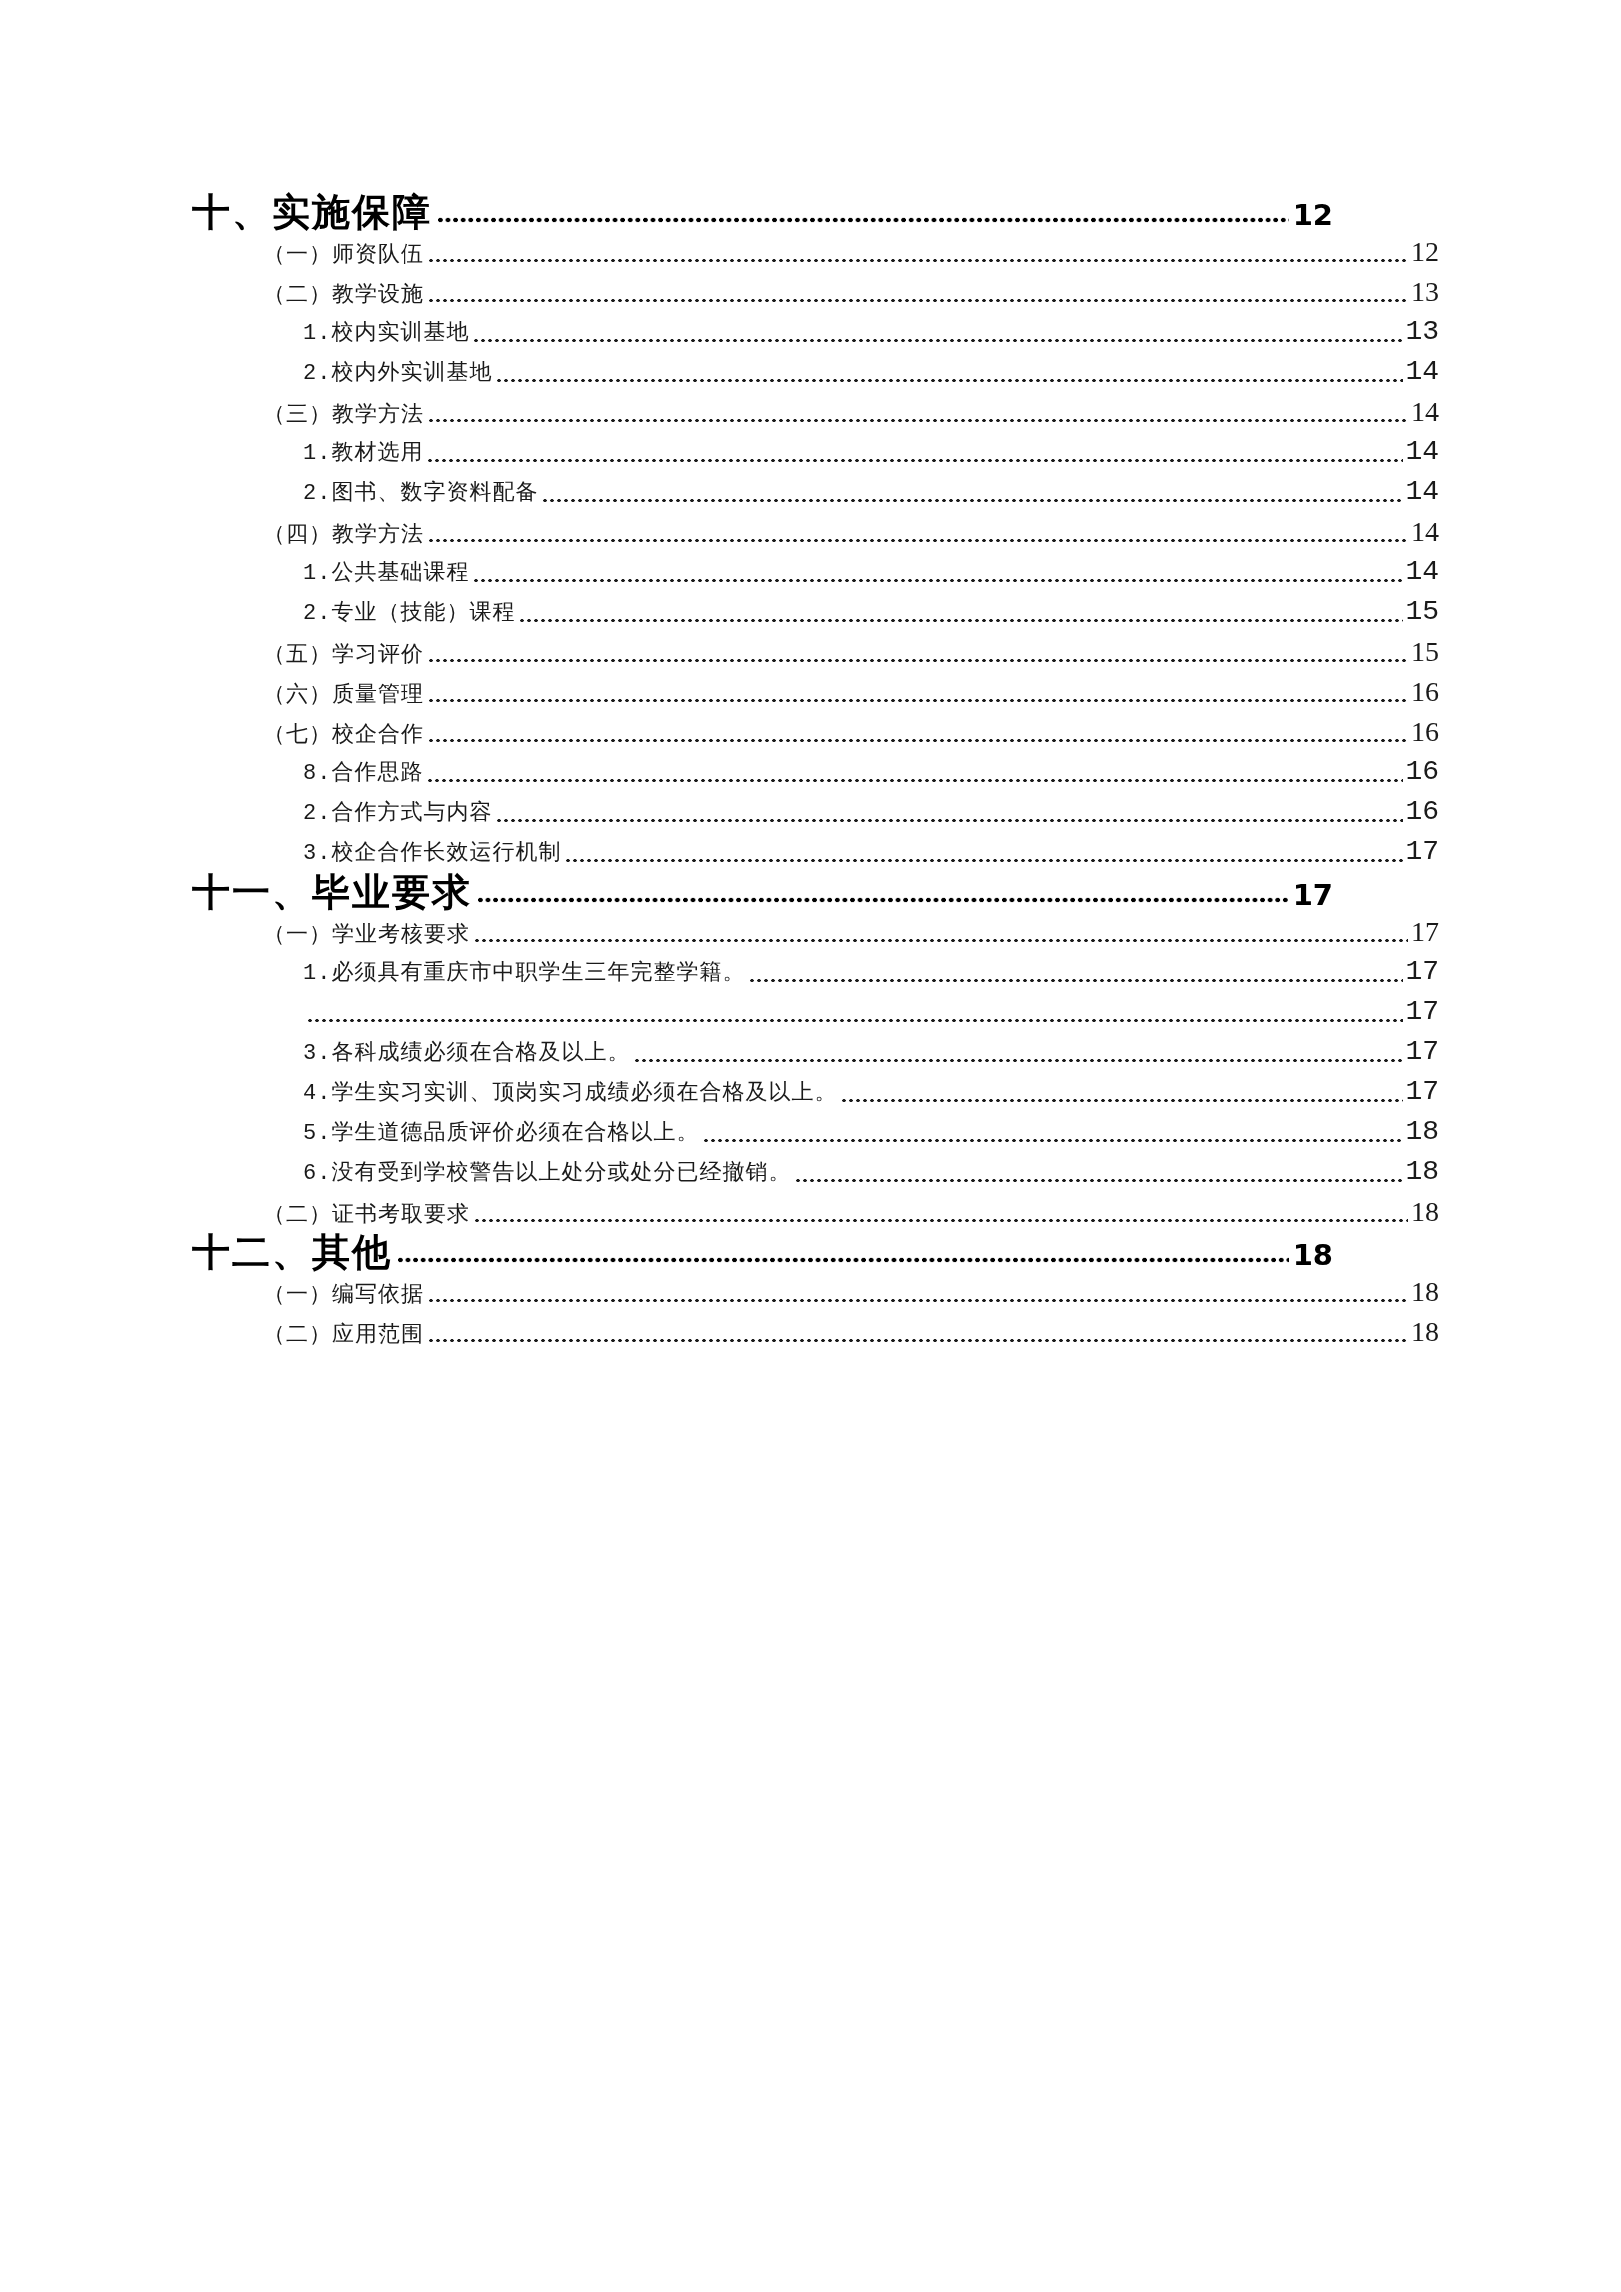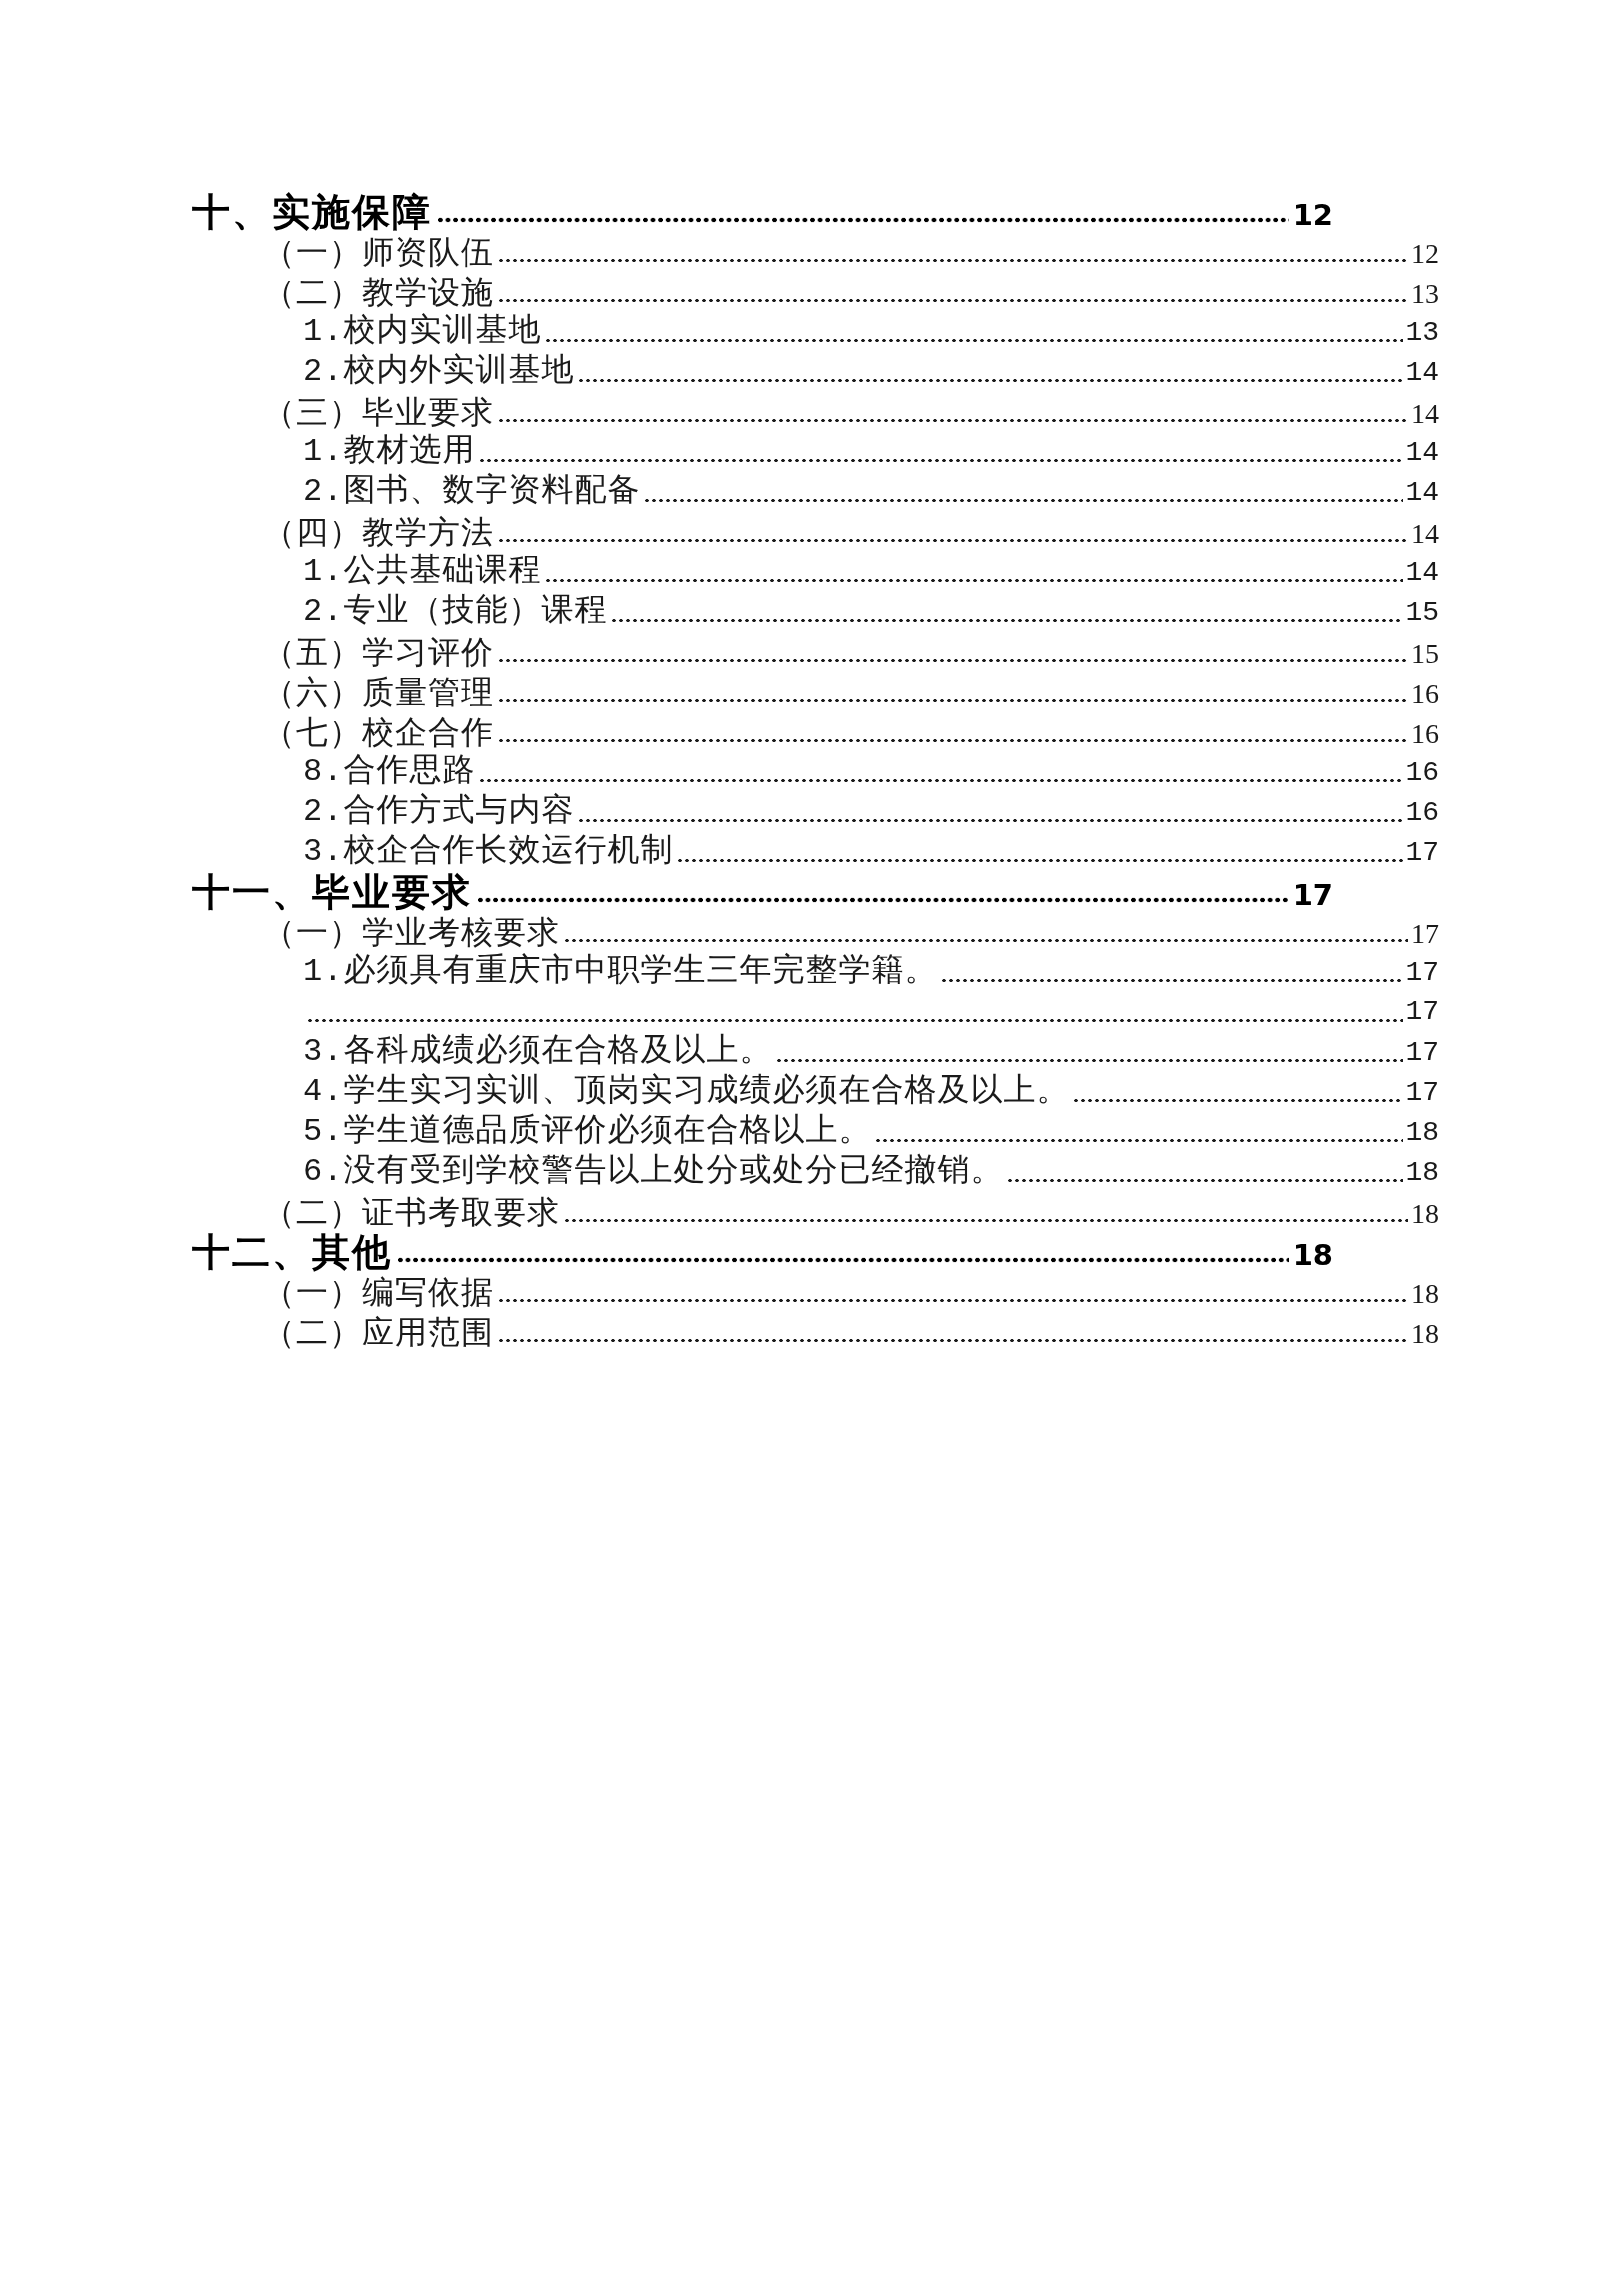--- a/index.html
+++ b/index.html
@@ -20,21 +20,21 @@
   }
   .toc-row {
     display: flex;
     align-items: baseline;
     height: 40px;
     line-height: 40px;
     white-space: nowrap;
   }
   .toc-title {
     white-space: nowrap;
-    font-size: 32px;
+    font-size: 22px;
     letter-spacing: 1px;
   }
   .toc-leader {
     flex: 1 1 auto;
     min-width: 13.7px;
     align-self: flex-end;
     height: 4.9px;
     margin: 0 2.9px 8.8px 4.9px;
     background-image: radial-gradient(circle at 2px 2.5px, #1c1c1c 1.5px, transparent 1.9px);
     background-size: 7px 4.9px;
@@ -89,21 +89,21 @@
     <span class="toc-title">1.校内实训基地</span>
     <span class="toc-leader"></span>
     <span class="toc-page">13</span>
   </div>
       <div class="toc-row level-3">
     <span class="toc-title">2.校内外实训基地</span>
     <span class="toc-leader"></span>
     <span class="toc-page">14</span>
   </div>
       <div class="toc-row level-2">
-    <span class="toc-title">（三）毕业要求</span>
+    <span class="toc-title">（三）教学方法</span>
     <span class="toc-leader"></span>
     <span class="toc-page">14</span>
   </div>
       <div class="toc-row level-3">
     <span class="toc-title">1.教材选用</span>
     <span class="toc-leader"></span>
     <span class="toc-page">14</span>
   </div>
       <div class="toc-row level-3">
     <span class="toc-title">2.图书、数字资料配备</span>

